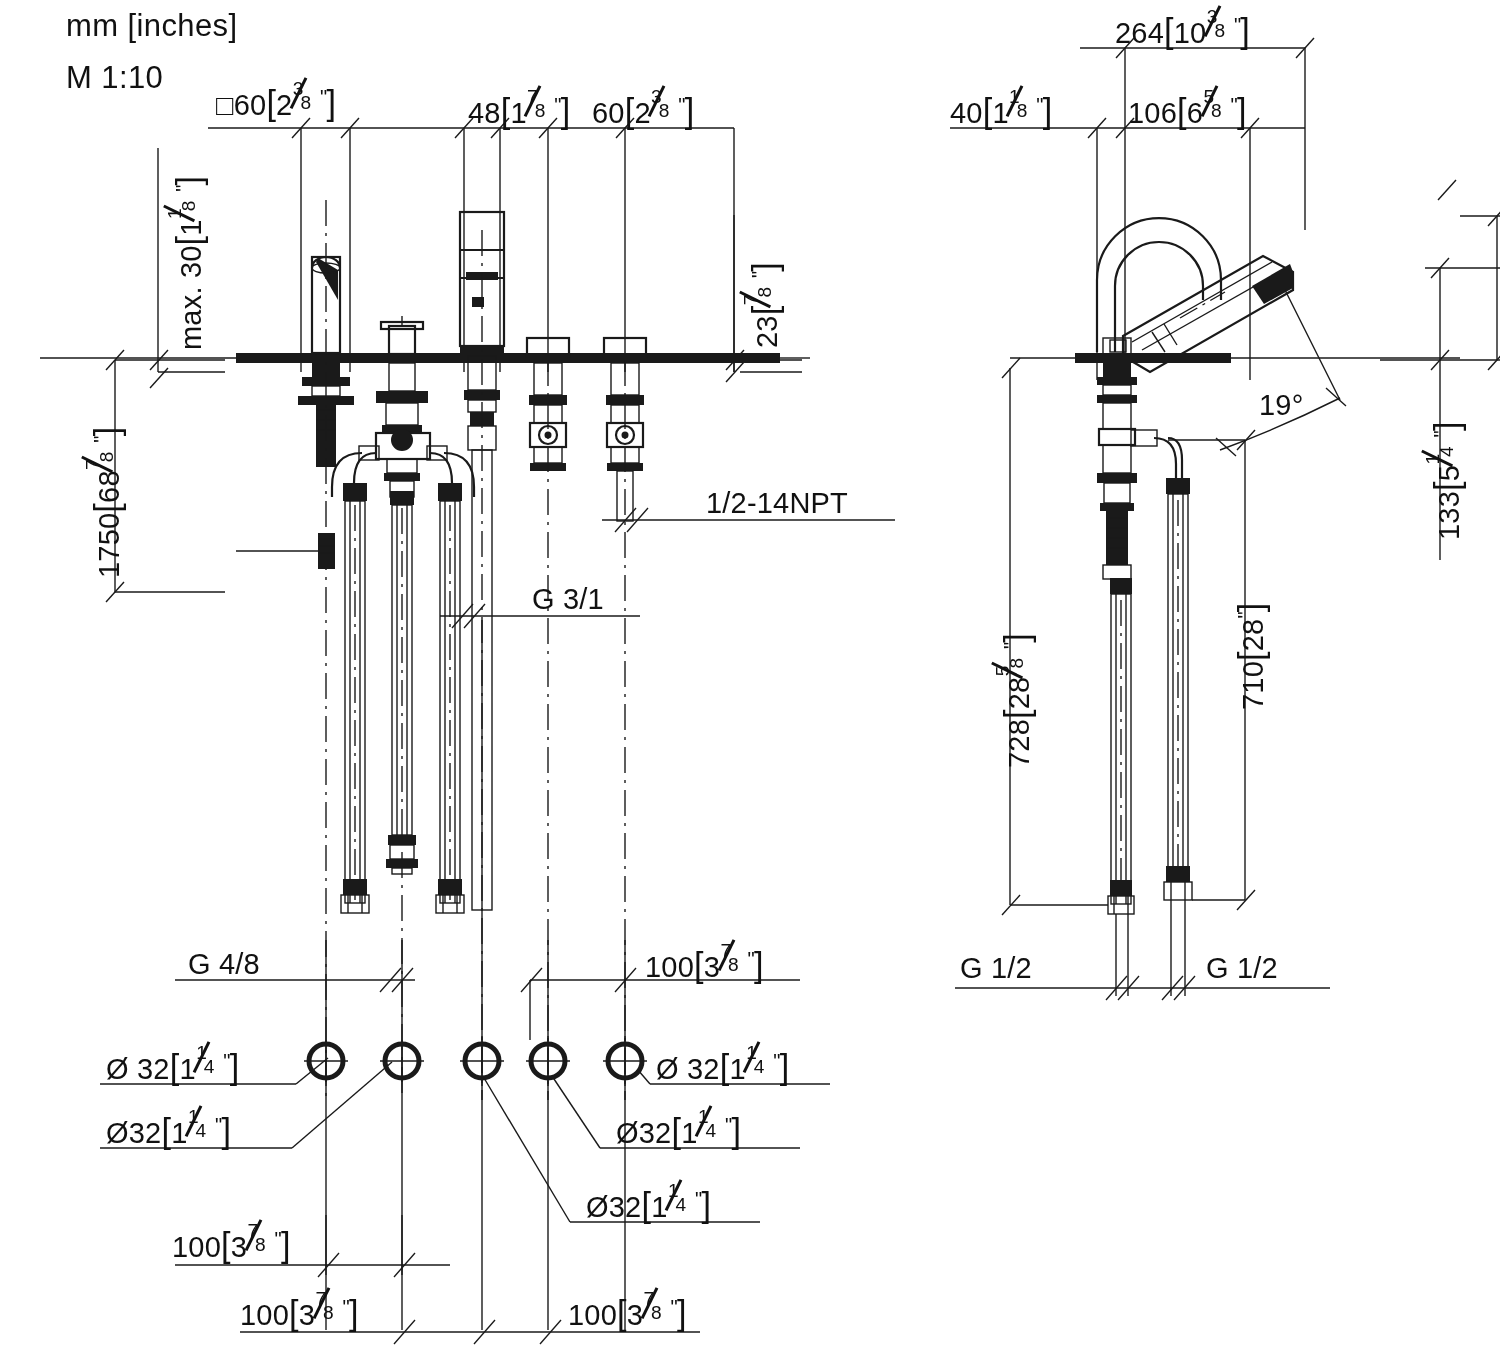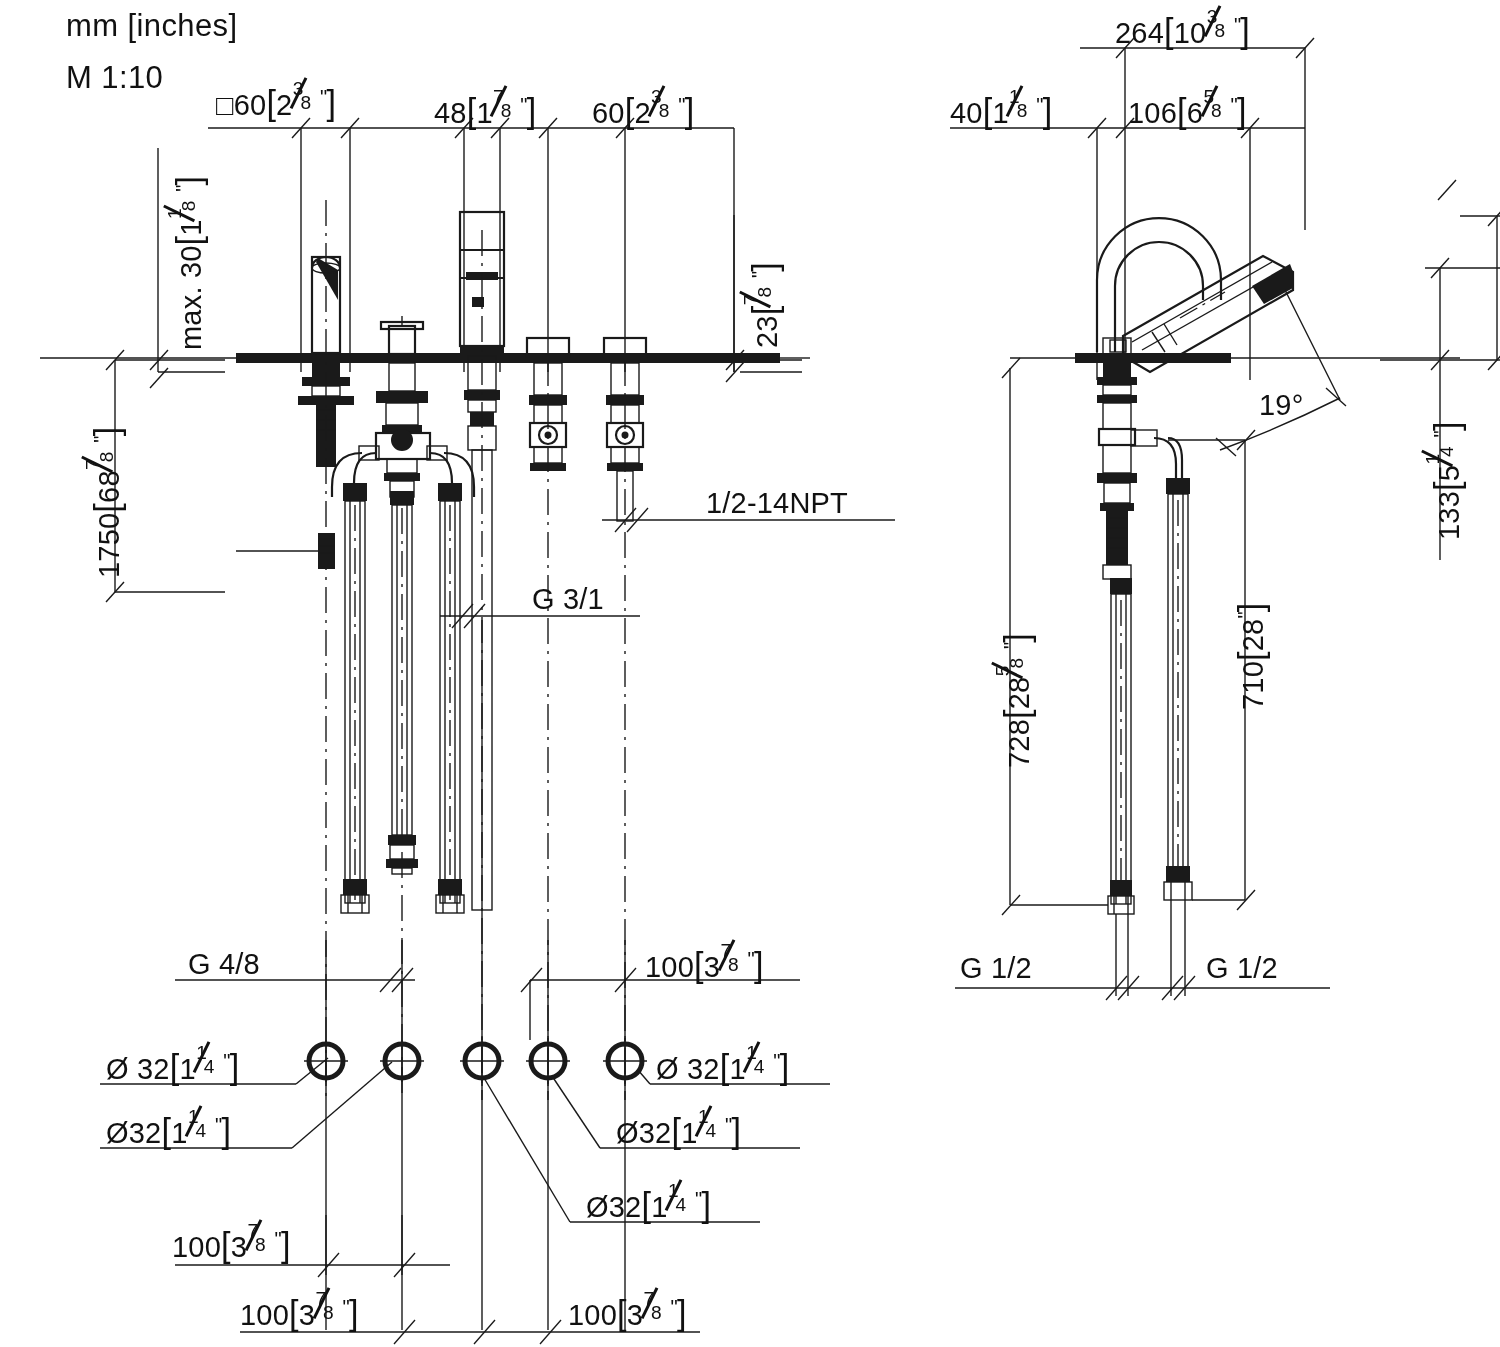--- a/index.html
+++ b/index.html
@@ -438,21 +438,21 @@
 
 </svg>
 
 <div class="lbl hdr" style="left:26px;top:8px;">mm [inches]</div>
 <div class="lbl hdr" style="left:26px;top:60px;">M 1:10</div>
 
 <div class="lbl dim" style="left:176px;top:84px;">
   <span>□</span><span>60</span><span class="br">[</span><span>2</span><span class="frac"><i class="n">3</i><b></b><i class="d">8</i></span><span class="qt">"</span><span class="br">]</span>
 </div>
 
-<div class="lbl dim" style="left:394px;top:92px;">
+<div class="lbl dim" style="left:428px;top:92px;">
   <span>48</span><span class="br">[</span><span>1</span><span class="frac"><i class="n">7</i><b></b><i class="d">8</i></span><span class="qt">"</span><span class="br">]</span>
 </div>
 
 <div class="lbl dim" style="left:552px;top:92px;">
   <span>60</span><span class="br">[</span><span>2</span><span class="frac"><i class="n">3</i><b></b><i class="d">8</i></span><span class="qt">"</span><span class="br">]</span>
 </div>
 
 <div class="lbl dim rot90" style="left:130px;top:350px;">
   <span>max. 30</span><span class="br">[</span><span>1</span><span class="frac"><i class="n">1</i><b></b><i class="d">8</i></span><span class="qt">"</span><span class="br">]</span>
 </div>

